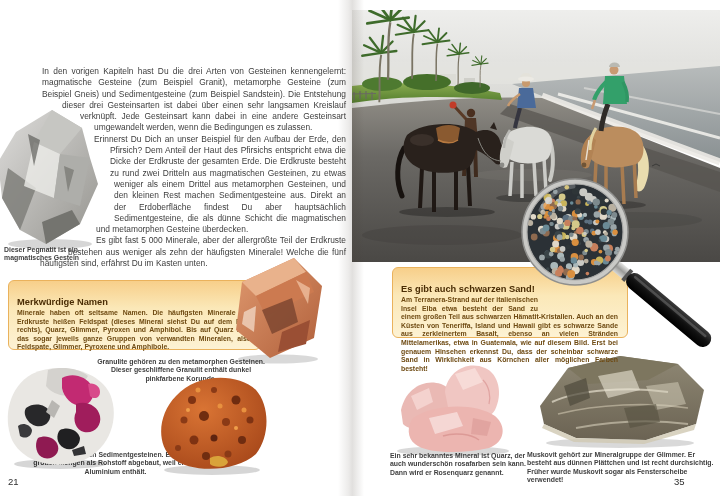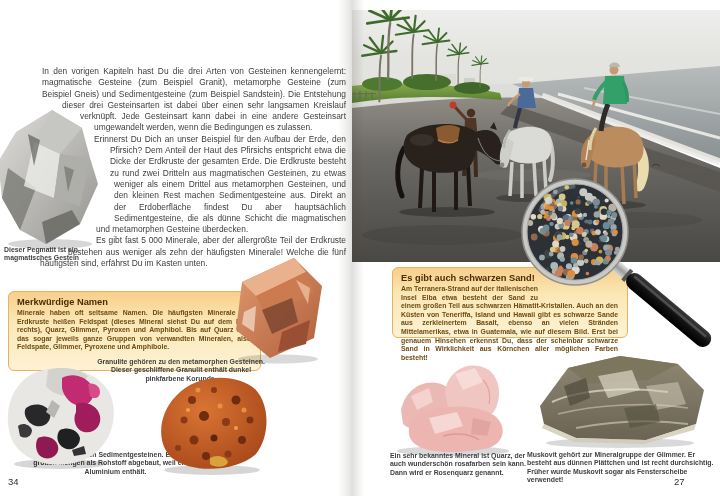--- a/index.html
+++ b/index.html
@@ -35,29 +35,29 @@
   #bauxite-caption{left:28px;top:451px;width:175px;text-align:center;}
   #rosequartz-caption{left:390px;top:452px;width:152px;text-align:left;}
   #muscovite-caption{left:527px;top:451px;width:192px;text-align:left;}
   .pagenum{font-size:9.5px;color:#2e2e2e;}
   #pagenum-left{left:8px;top:476px;}
   #pagenum-right{left:674px;top:476px;}
   
   .infobox{
     background:linear-gradient(180deg,#f7cf8a 0%,#fbe8b8 40%,#fdf2d3 100%);
     border:1px solid #eab25c;border-radius:6px;
-    padding:5px 9px 4px 8px;box-sizing:border-box;
+    padding:16px 9px 4px 8px;box-sizing:border-box;
   }
   .infobox h2{
     margin:0 0 2px 0;font-size:9.3px;color:#4a2d05;font-weight:bold;
   }
   .infobox .boxtext{
     font-size:6.9px;line-height:8.6px;font-weight:bold;color:#6e4a12;text-align:justify;
   }
-  #box-names{left:8px;top:291px;width:253px;height:80px;}
+  #box-names{left:8px;top:280px;width:253px;height:70px;}
   #box-sand{left:392px;top:267px;width:236px;height:71px;z-index:2;}
   .lens-spacer{float:right;width:80px;height:26px;}
   
   #beach-photo{left:352px;top:10px;width:368px;height:252px;z-index:1;}
   #magnifier{left:511px;top:168px;width:210px;height:205px;z-index:5;}
   #gutter{left:338px;top:0;width:26px;height:496px;
     background:linear-gradient(90deg,rgba(70,60,50,0) 0%,rgba(70,60,50,0.10) 40%,rgba(70,60,50,0.16) 55%,rgba(70,60,50,0) 100%);
     z-index:4;pointer-events:none;}
   .rock{z-index:1;}
 </style>
@@ -165,21 +165,21 @@
       <circle cx="50" cy="24" r="2.5" fill="#e8913f"></circle>
     <circle cx="96" cy="44" r="2.5" fill="#e8913f"></circle>
       <circle cx="40" cy="44" r="2" fill="#ef9f4a"></circle>
     <circle cx="72" cy="40" r="2.5" fill="#e8913f"></circle>
       <circle cx="88" cy="62" r="2" fill="#ef9f4a"></circle>
     <path d="M62,92 C68,88 78,90 80,96 C78,102 66,102 62,98 Z" fill="#d9a33a"></path>
   </svg>
 
   <div class="abs caption" id="bauxite-caption">Bauxit zählt zu den Sedimentgesteinen. Er wird in großen Mengen als Rohstoff abgebaut, weil er viel Aluminium enthält.</div>
 
-  <div class="abs pagenum" id="pagenum-left">34</div>
+  <div class="abs pagenum" id="pagenum-left">21</div>
 
   <svg class="abs" id="beach-photo" viewBox="0 0 368 252" preserveAspectRatio="none">
     <defs>
       <linearGradient id="skyG" x1="0" y1="0" x2="0" y2="1">
         <stop offset="0" stop-color="#eeeeec"></stop>
           <stop offset="1" stop-color="#d8d8d4"></stop>
       </linearGradient>
       <linearGradient id="seaG" x1="0" y1="0" x2="0" y2="1">
         <stop offset="0" stop-color="#b7bbbb"></stop>
           <stop offset="1" stop-color="#899092"></stop>
@@ -536,16 +536,16 @@
     <path d="M48,82 C90,74 130,74 160,78" stroke="#c9c2ae" stroke-width="2" fill="none" opacity="0.7"></path>
     <path d="M70,30 L104,24 L112,44 L80,52 Z" fill="#e9e4d4" opacity="0.6"></path>
     <path d="M118,40 L150,36 L158,58 L128,64 Z" fill="#d8d2be" opacity="0.5"></path>
     <path d="M36,40 L58,32 L62,52 L42,60 Z" fill="#4f4a3c" opacity="0.7"></path>
     <path d="M96,62 L128,58 L132,76 L102,82 Z" fill="#55503f" opacity="0.6"></path>
     <path d="M16,78 L48,92 L118,94 L168,78 L166,84 L116,98 L46,96 L14,82 Z" fill="#cfc8b2" opacity="0.8"></path>
   </svg>
 
   <div class="abs caption" id="muscovite-caption">Muskovit gehört zur Mineralgruppe der Glimmer. Er besteht aus dünnen Plättchen und ist recht durchsichtig. Früher wurde Muskovit sogar als Fensterscheibe verwendet!</div>
 
-  <div class="abs pagenum" id="pagenum-right">27</div>
+  <div class="abs pagenum" id="pagenum-right">35</div>
 
   <div class="abs" id="gutter"></div>
 </div>
 
 </body></html>

